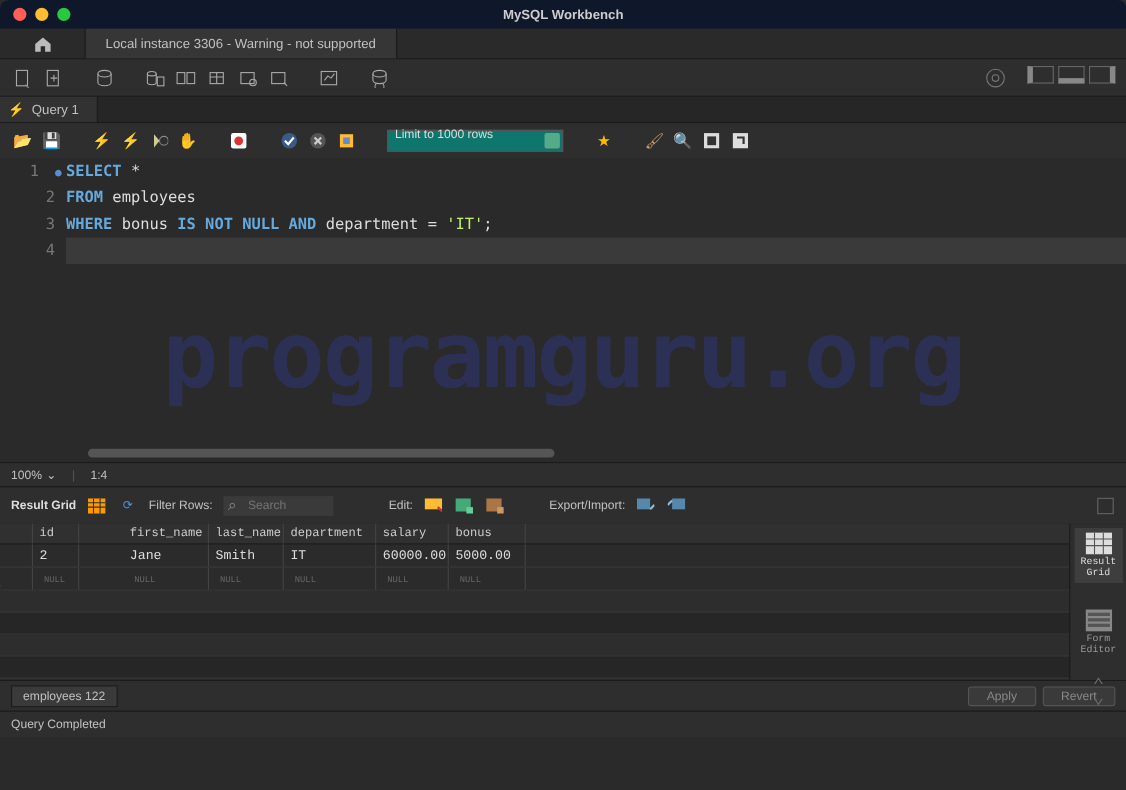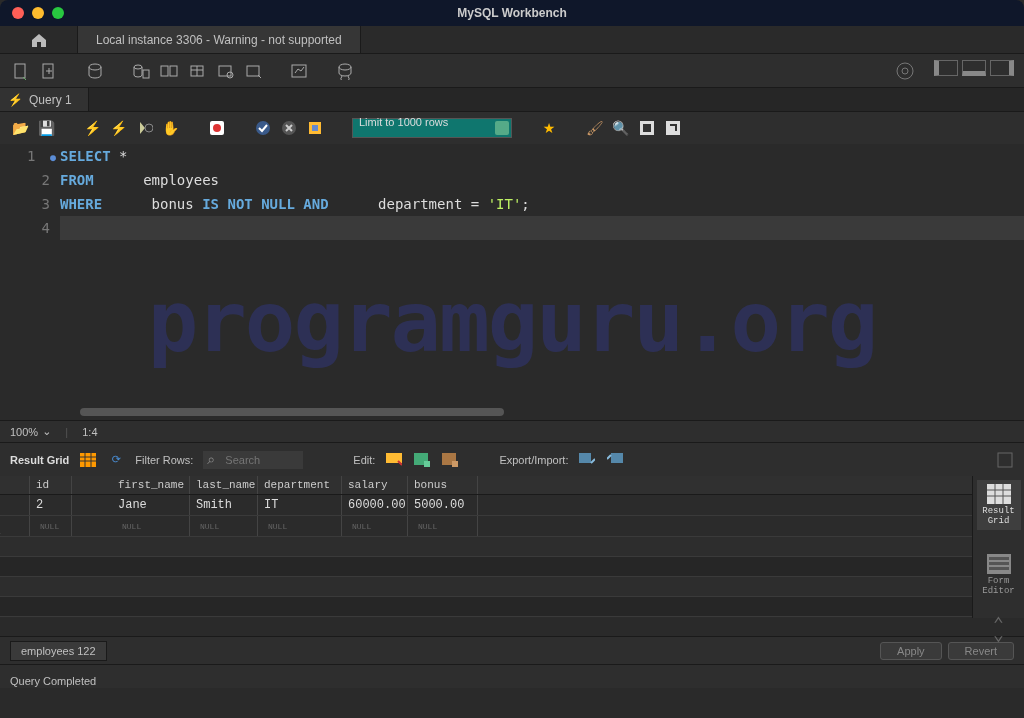--- a/index.html
+++ b/index.html
@@ -26,21 +26,21 @@
 .limit-sel::after { content:""; position:absolute; right:2px; top:2px; bottom:2px; width:14px; background:#5a8; border-radius:2px;}
 .editor { background:#2a2a2a; height:276px; position:relative; display:flex; font-family:"SF Mono",Menlo,monospace; font-size:14px; overflow:hidden;}
 .gutter { width:60px; text-align:right; padding-right:10px; color:#777; user-select:none;}
 .gutter div { height:24px; line-height:24px;}
 .code { flex:1; }
 .line { height:24px; line-height:24px; white-space:pre;}
 .line.current { background:#3a3a3a; }
 .kw { color:#66aadd; font-weight:600;}
 .op { color:#ddd; }
 .str { color:#bef264; }
-.ident { color:#ddd;margin-left:41px; }
+.ident { color:#ddd; }
 .dot-marker { color:#5b8dd6; font-size:10px; position:relative; left:6px;}
 .watermark { position:absolute; left:50%; top:54%; transform:translate(-50%,-20%); font-size:84px; font-weight:800; color:#2e3158; opacity:.95; letter-spacing:-2px; font-family:inherit; z-index:5; pointer-events:none;}
 .editor-scroll { position:absolute; bottom:4px; left:80px; right:520px; height:8px; background:#555; border-radius:4px;}
 .editor-status { height:22px; background:#2e2e2e; display:flex; align-items:center; padding:0 10px; font-size:11px; border-top:1px solid #1a1a1a;}
 .sep-vert { margin:0 14px; color:#555;}
 .result-toolbar { height:34px; background:#2e2e2e; display:flex; align-items:center; padding:0 10px; gap:10px; border-top:1px solid #1a1a1a; font-size:11px;}
 .result-label { font-weight:600; color:#ddd;}
 .rt-icon { width:18px; height:18px; display:flex; align-items:center; justify-content:center; color:#aaa;}
 .search-box { background:#3a3a3a; border:none; color:#999; padding:2px 6px 2px 22px; width:100px; height:18px; font-size:11px;}
 .search-wrap { position:relative;}
@@ -50,24 +50,24 @@
 .ghead { display:flex; background:#303030; border-bottom:1px solid #1a1a1a;}
 .ghead .cell { padding:3px 6px; border-right:1px solid #444; font-size:11px; color:#ccc;}
 .grow { display:flex; border-bottom:1px solid #3a3a3a;}
 .grow .cell { padding:3px 6px; border-right:1px solid #444; font-size:12px; color:#ddd;}
 .cell.c0 { width:30px;} .cell.c1 { width:42px;} .cell.c2 { width:78px;margin-left:40px;} .cell.c3 { width:68px;} .cell.c4 { width:84px;} .cell.c5 { width:66px;} .cell.c6 { width:70px;}
 .null { color:#666; font-size:8px; text-transform:uppercase; padding-left:4px;}
 .grid-side { width:52px; background:#2e2e2e; border-left:1px solid #1a1a1a; display:flex; flex-direction:column; align-items:center; gap:20px; padding-top:4px;}
 .side-btn { width:44px; display:flex; flex-direction:column; align-items:center; color:#999; font-size:9px; padding:4px 0; cursor:pointer;}
 .side-btn.active { background:#3e3e3e; color:#ddd;}
 .side-ic { width:24px; height:20px; background:#555; margin-bottom:2px;}
-.bottom-tabs { height:28px; background:#2e2e2e; display:flex; align-items:center; padding:0 10px; border-top:1px solid #1a1a1a;margin-top:18px;}
+.bottom-tabs { height:28px; background:#2e2e2e; display:flex; align-items:center; padding:0 10px; border-top:1px solid #1a1a1a;}
 .btab { padding:3px 10px; background:#3a3a3a; font-size:11px; border:1px solid #1a1a1a;}
 .btn { margin-left:6px; padding:2px 16px; background:#3a3a3a; border:1px solid #555; border-radius:3px; color:#888; font-size:11px;}
-.statusbar { height:24px; background:#2e2e2e; display:flex; padding:10px 10px; font-size:11px; border-top:1px solid #1a1a1a;}
+.statusbar { height:24px; background:#2e2e2e; display:flex; align-items:center; padding:10px 10px; font-size:11px; border-top:1px solid #1a1a1a;}
 .chev { color:#666; font-size:18px; display:flex; flex-direction:column; line-height:10px; margin-top:auto; margin-bottom:8px;}
 svg { display:block;}
 .blank-rows .grow { height:20px; background:#262626;}
 .blank-rows .grow:nth-child(odd){background:#2d2d2d;}
 </style>
 </head>
 <body>
 
 <div class="titlebar">
   <div class="traffic">

